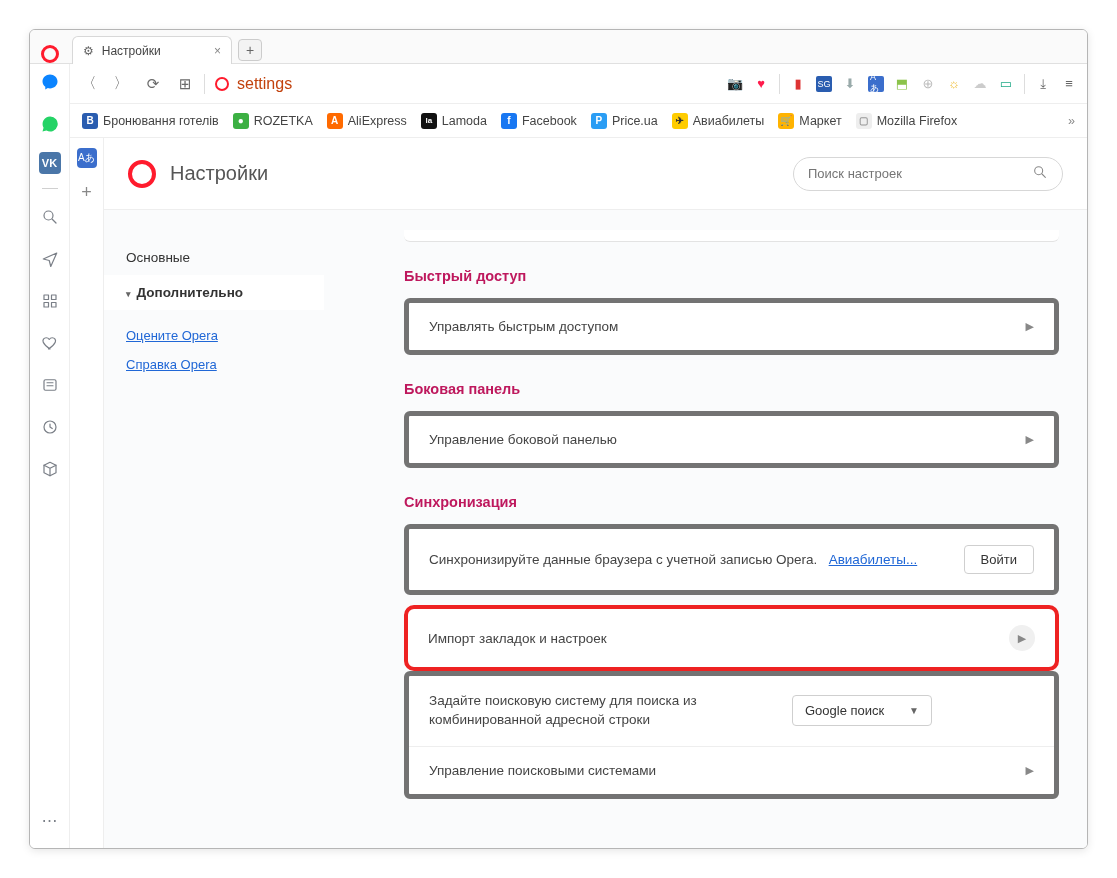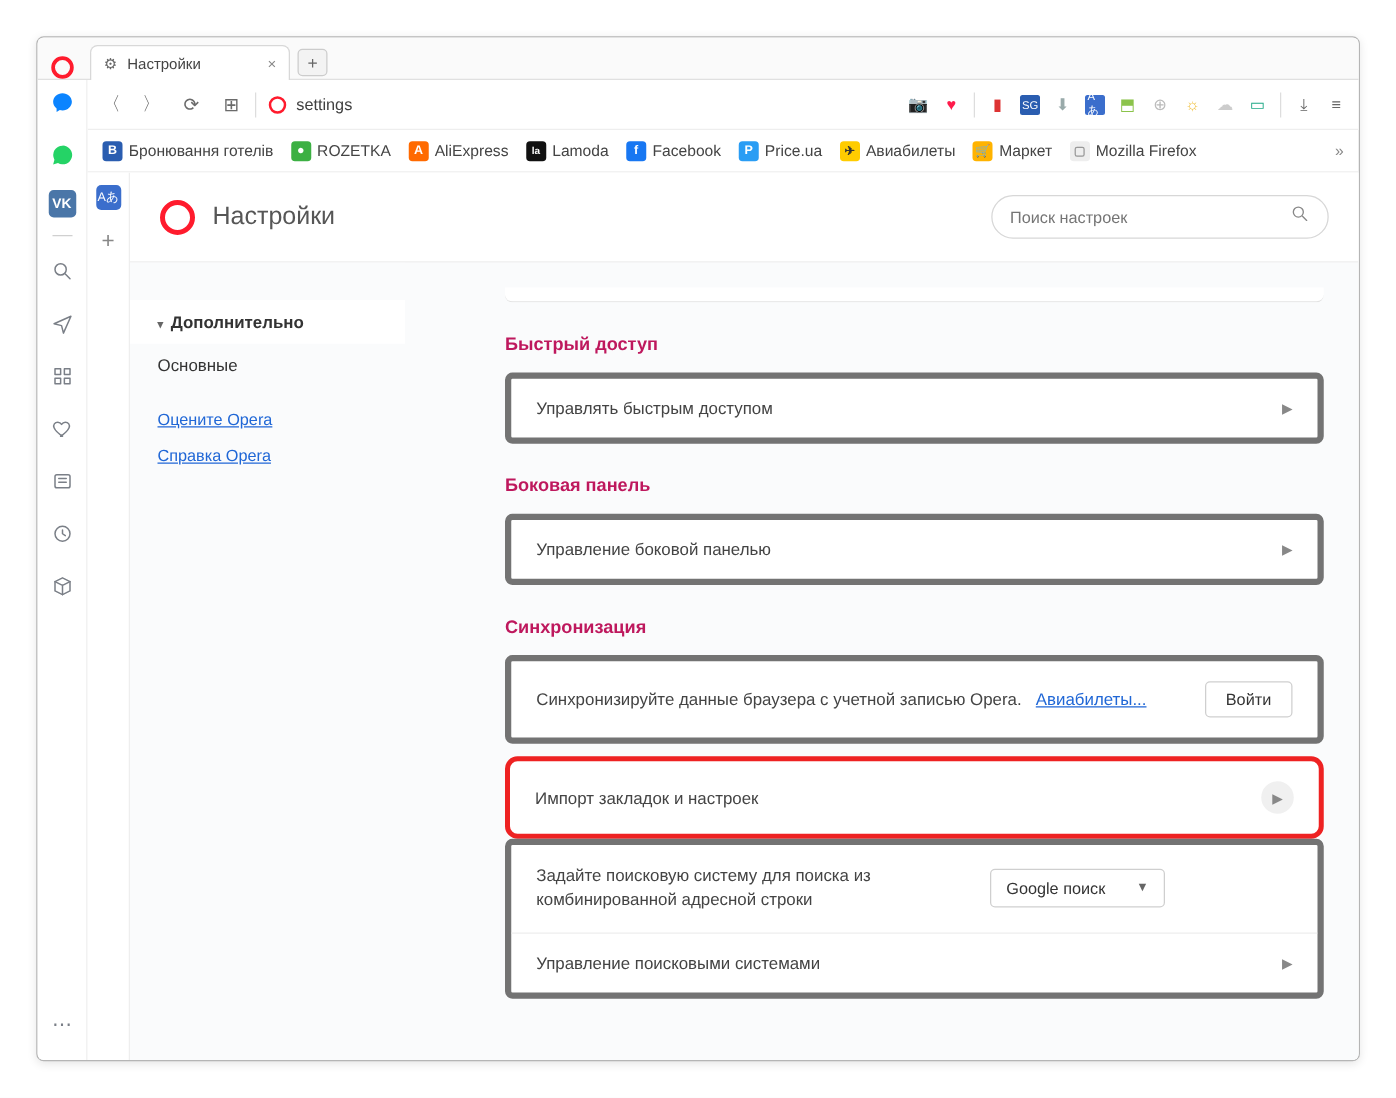--- a/index.html
+++ b/index.html
@@ -27,21 +27,21 @@
 .sidebar-ic.green { color:#25d366;}
 .sidebar-ic.vk { background:#4a76a8; color:#fff; border-radius:4px; width:22px; height:22px; font-size:11px; font-weight:bold;}
 .divider-dot { width:16px; height:1px; background:#d0d0d0;}
 
 .browser-body { display:flex; height: calc(100% - 34px); }
 .right-area { flex:1; display:flex; flex-direction:column; height:100%; overflow:hidden;}
 
 .nav-btns { display:flex; gap:14px; color:#6b6b6b; font-size:15px; align-items:center;}
 .nav-ic { cursor:pointer; width:18px; text-align:center;}
 .addr-sep { width:1px; height:20px; background:#ddd;}
-.addr { display:flex; align-items:center; gap:8px; flex:1; color:#404040; font-size:13px;}
+.addr { display:flex; align-items:center; gap:8px; flex:1; color:#c2410c; font-size:16px;}
 .addr .o-mini { width:14px; height:14px; border:2px solid #ff1b2d; border-radius:50%;}
 .ext-icons { display:flex; gap:10px; align-items:center;}
 .ext-ic { width:16px; height:16px; display:flex; align-items:center; justify-content:center; font-size:13px; cursor:pointer;}
 
 
 .bmbar { height:34px; display:flex; align-items:center; gap:14px; padding:0 12px; border-bottom:1px solid #eee; overflow:hidden; font-size:12.5px; color:#444;}
 .bm { display:flex; align-items:center; gap:5px; cursor:pointer; white-space:nowrap;}
 .bm-ic { width:16px; height:16px; border-radius:3px; display:flex; align-items:center; justify-content:center; font-size:10px; font-weight:bold; color:#fff;}
 .bm-more { margin-left:auto; color:#888; cursor:pointer;}
 
@@ -258,22 +258,22 @@
                   <svg width="16" height="16" viewBox="0 0 24 24">
                       <circle class="svg-stroke" cx="10" cy="10" r="6"></circle>
                       <line class="svg-stroke" x1="15" y1="15" x2="20" y2="20"></line>
                     </svg>
                 </span>
               </div>
             </div>
 
             <div class="settings-body">
               <div class="side-nav">
+                <div class="side-item">Основные</div>
                 <div class="side-item active expand">Дополнительно</div>
-                <div class="side-item">Основные</div>
                 <div class="side-links">
                   <a>Оцените Opera</a>
                   <a>Справка Opera</a>
                 </div>
               </div>
 
               <div class="main-col">
                 <div class="card" style="height:12px; border-top:none; border-left:none; border-right:none; border-bottom:1px solid #e3e3e3; border-radius:0 0 6px 6px; margin-bottom:6px;"></div>
 
                 <div class="section-h">Быстрый доступ</div>

